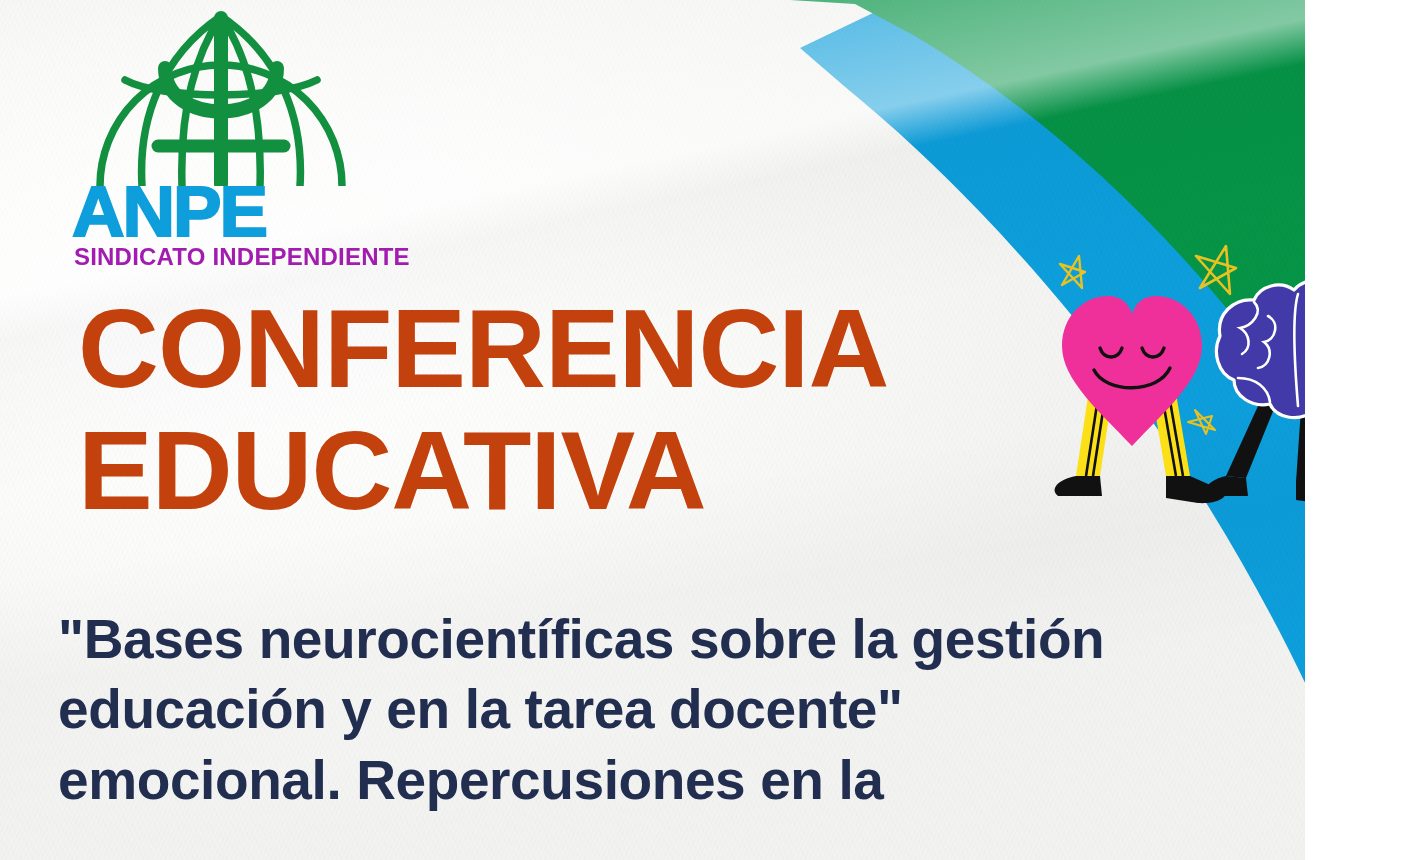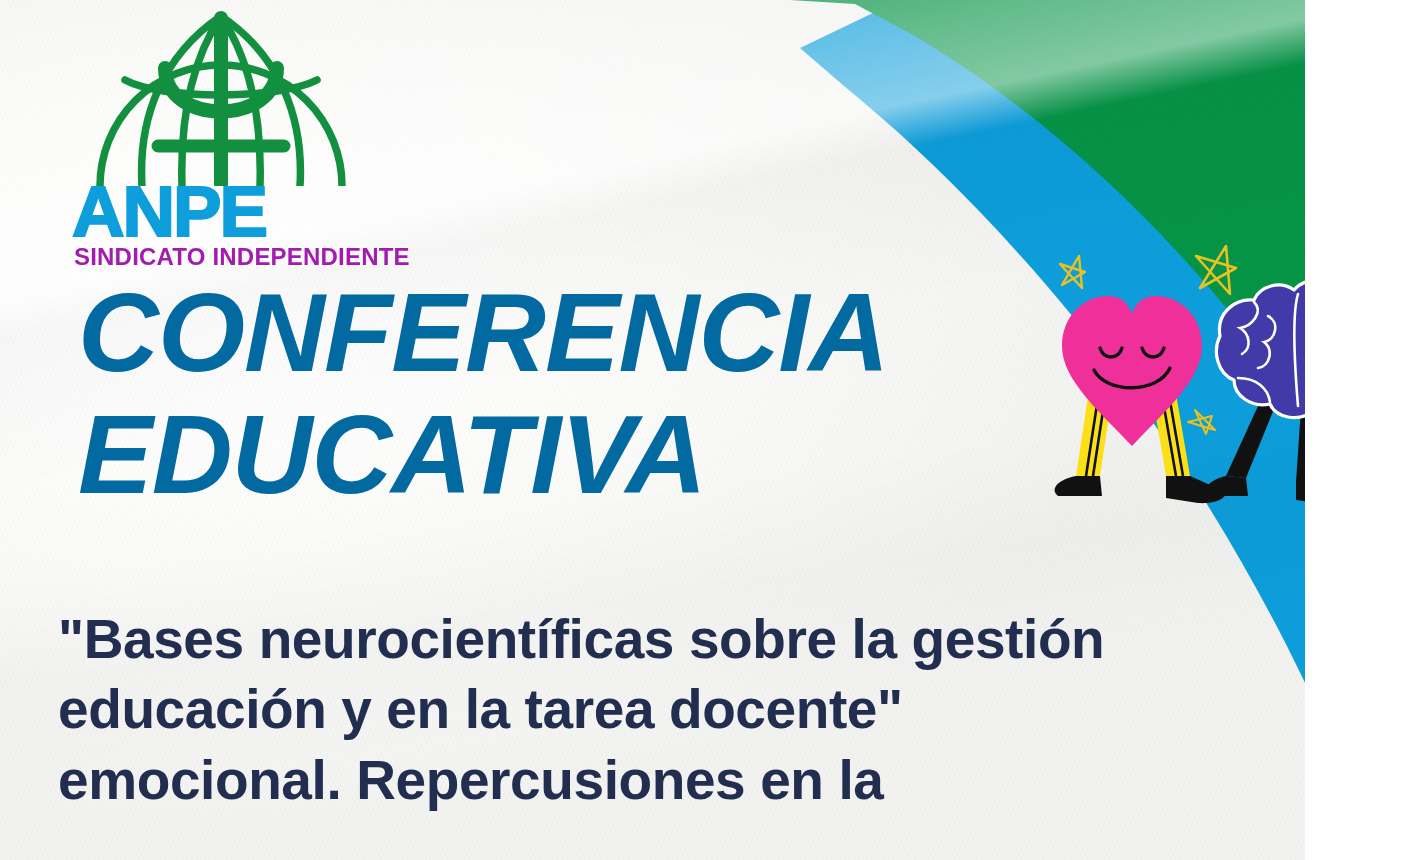--- a/index.html
+++ b/index.html
@@ -75,29 +75,28 @@
     font-family: "Liberation Sans", "DejaVu Sans", sans-serif;
     transform: scaleX(1.0);
     transform-origin: left center;
     white-space: nowrap;
   }
 
   
   .headline {
     position: absolute;
     left: 78px;
-    top: 278px;
+    top: 294px;
     width: 1000px;
-    color: #0369a1;
+    color: #c2410c;
     font-weight: 900;
     font-size: 112px;
     line-height: .98;
     letter-spacing: -1px;
     font-family: "Liberation Sans", "DejaVu Sans", sans-serif;
-    font-style: italic;
   }
   .headline .line { display: block; white-space: nowrap; }
   .headline .line2 { margin-top: 12px; }
 
   
   .subtitle {
     position: absolute;
     left: 58px;
     top: 604px;
     width: 1270px;

